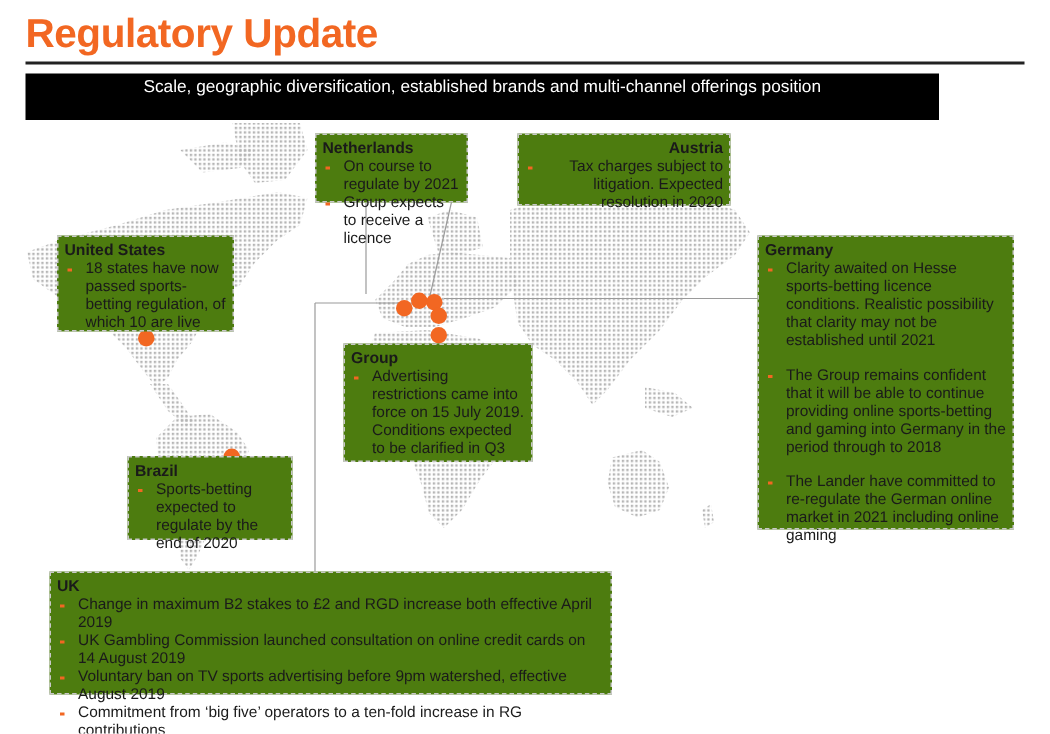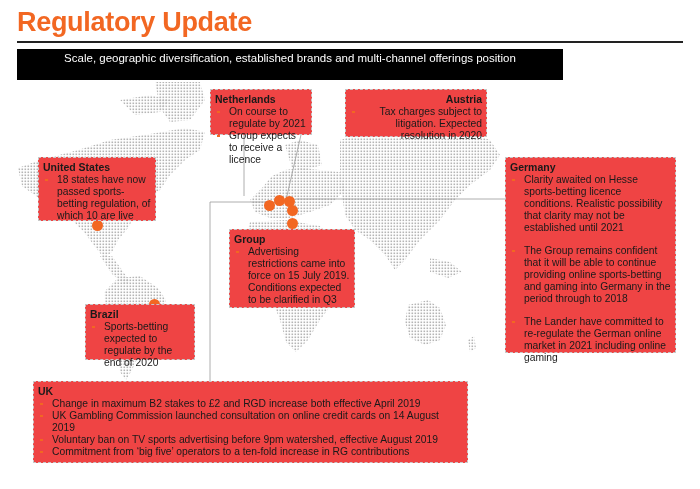--- a/index.html
+++ b/index.html
@@ -6,26 +6,26 @@
     body {
       width: 700px; height: 489px; background: #ffffff; position: relative; overflow: hidden;
       font-family: "Liberation Sans", sans-serif; color: #1a1a1a;
     }
     .title {
       position: absolute; left: 17px; top: 4px; font-size: 27px; font-weight: bold;
       color: #f26722; letter-spacing: -0.3px; line-height: 36px;
     }
     .title-rule { position: absolute; left: 17px; top: 41px; width: 666px; height: 2px; background: #222; }
     .banner {
-      position: absolute; left: 17px; top: 49px; width: 546px; height: 31px; background: #000;
+      position: absolute; left: 17px; top: 49px; width: 609px; height: 31px; background: #000;
       color: #fff; font-size: 11.5px; line-height: 14px; text-align: center; padding-top: 2px; box-sizing: border-box;
     }
     .map { position: absolute; left: 0; top: 0; width: 700px; height: 489px; }
     .box {
-      position: absolute; background: #ef4444; border: 1px dashed #c8c8c8; box-sizing: border-box;
+      position: absolute; background: #4d7c0f; border: 1px dashed #c8c8c8; box-sizing: border-box;
       font-size: 10.3px; line-height: 12px; padding: 3px 4px 3px 4px;
     }
     .box h3 { margin: 0 0 1px 0; font-size: 10.5px; font-weight: bold; line-height: 12px; }
     .box ul { list-style: none; margin: 0; padding: 0; }
     .box li { position: relative; padding-left: 14px; }
     .box li::before {
       content: ""; position: absolute; left: 2px; top: 5px; width: 3px; height: 2px; background: #f26722;
     }
     .germany li { margin-bottom: 11px; }
     .germany li:last-child { margin-bottom: 16px; }
@@ -125,21 +125,21 @@
   </ul>
 </div>
 
 <div class="box" style="left:85px; top:304px; width:110px; height:56px;">
   <h3>Brazil</h3>
   <ul>
     <li>Sports-betting expected to regulate by the end of 2020</li>
   </ul>
 </div>
 
-<div class="box" style="left:33px; top:381px; width:435px; height:82px;">
+<div class="box" style="left:33px; top:381px; width:375px; height:82px;">
   <h3>UK</h3>
   <ul>
     <li>Change in maximum B2 stakes to £2 and RGD increase both effective April 2019</li>
     <li>UK Gambling Commission launched consultation on online credit cards on 14 August 2019</li>
     <li>Voluntary ban on TV sports advertising before 9pm watershed, effective August 2019</li>
     <li>Commitment from ‘big five’ operators to a ten-fold increase in RG contributions</li>
   </ul>
 </div>
 
 </body></html>

